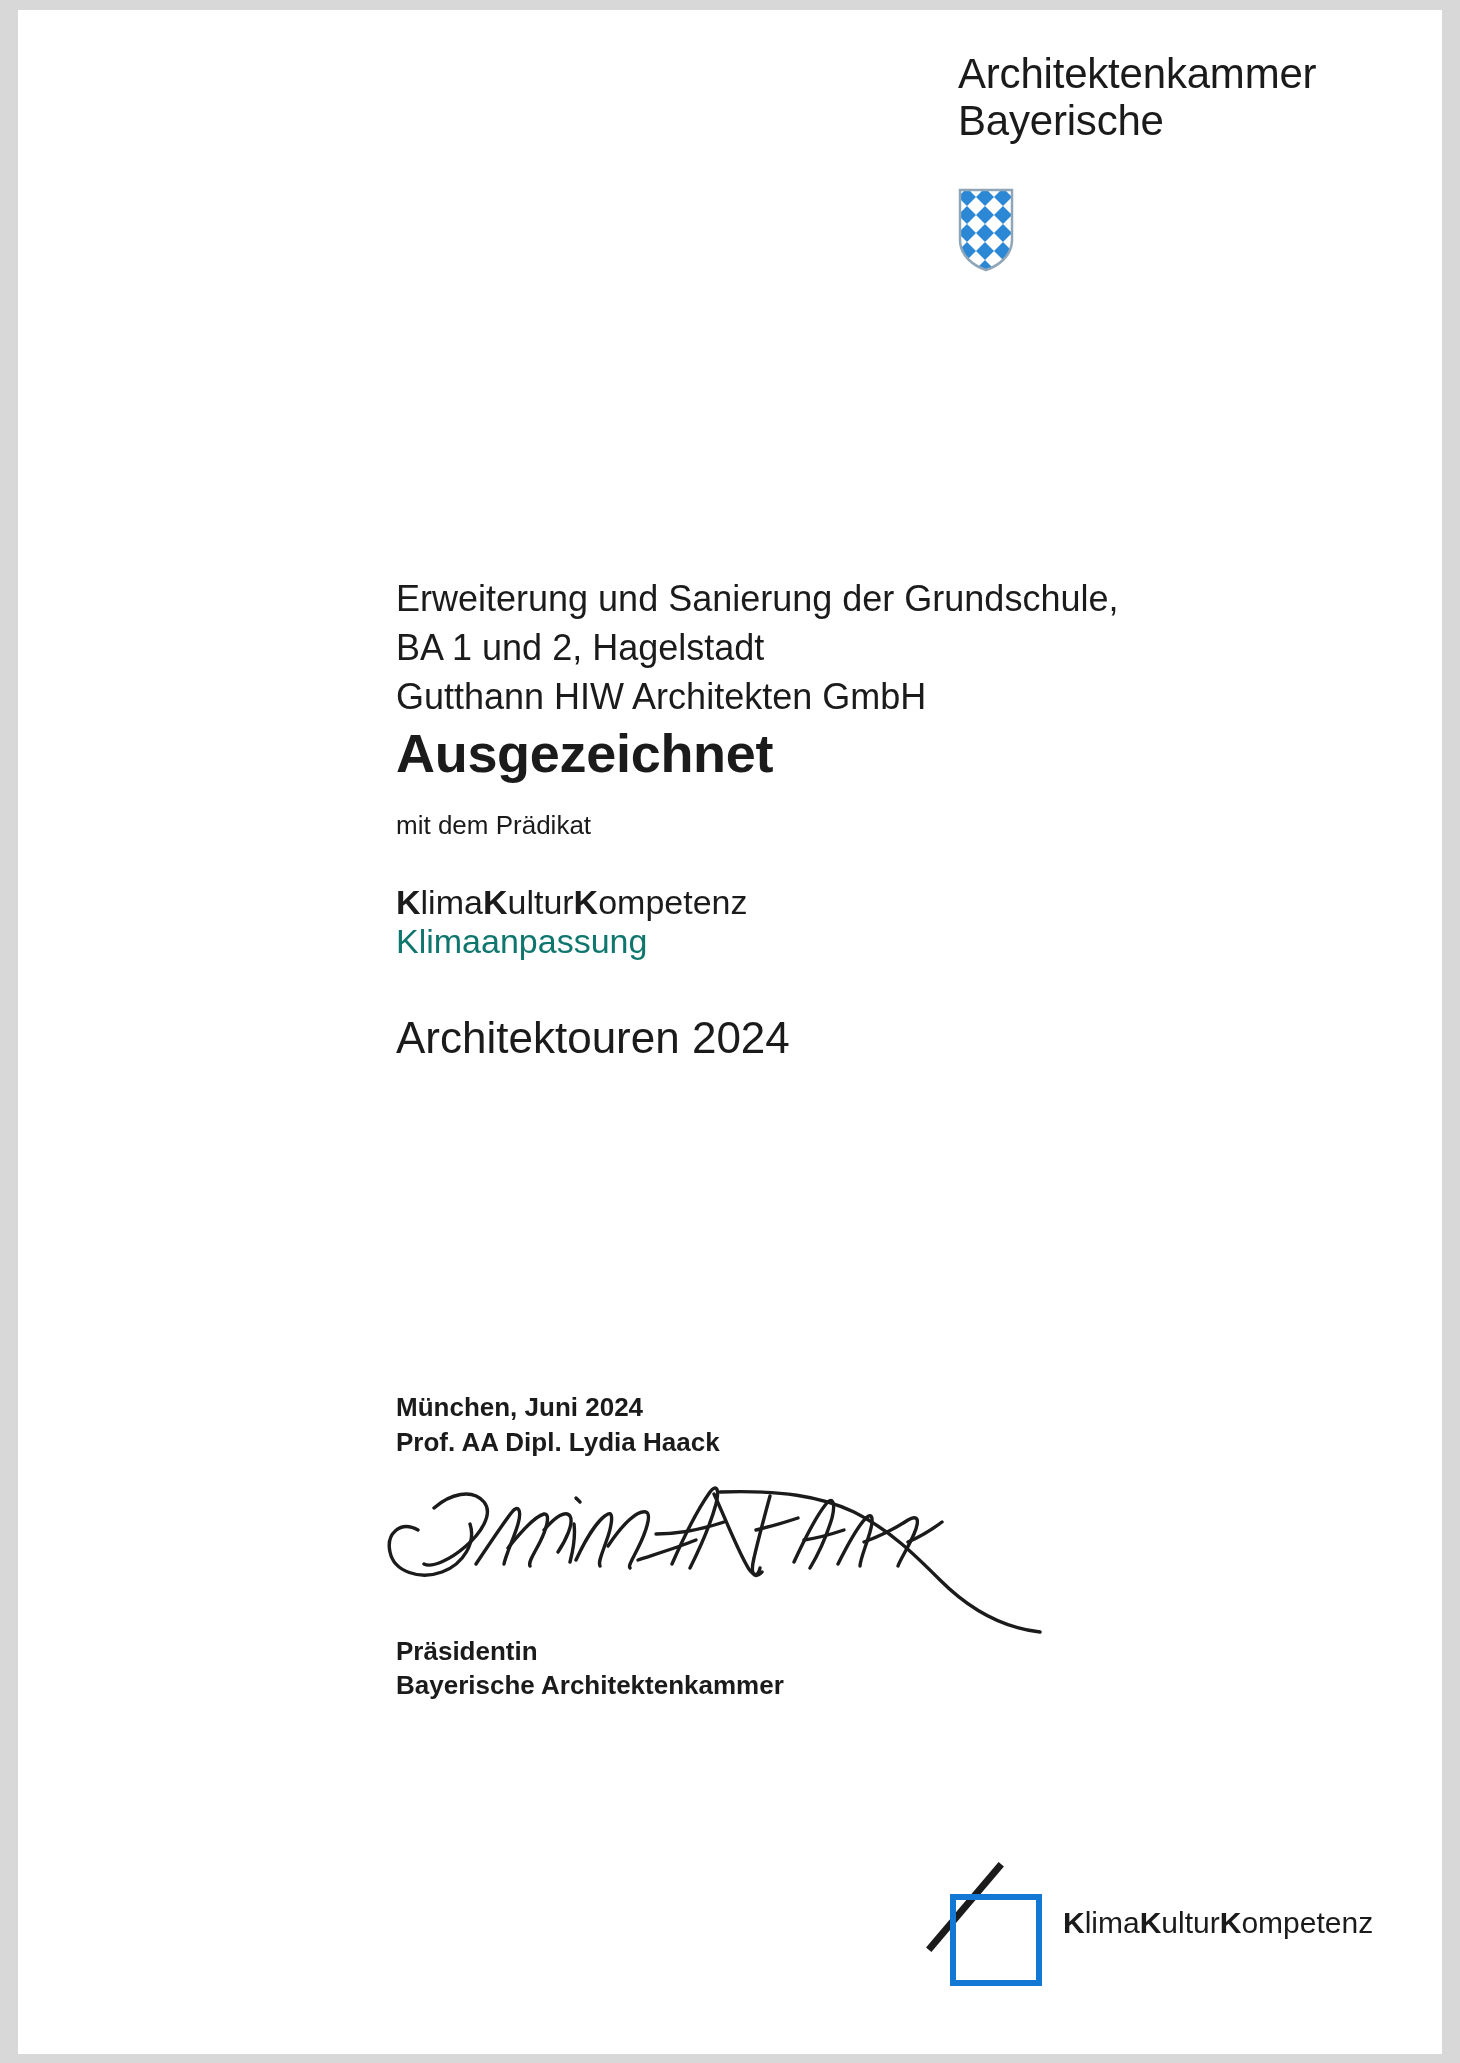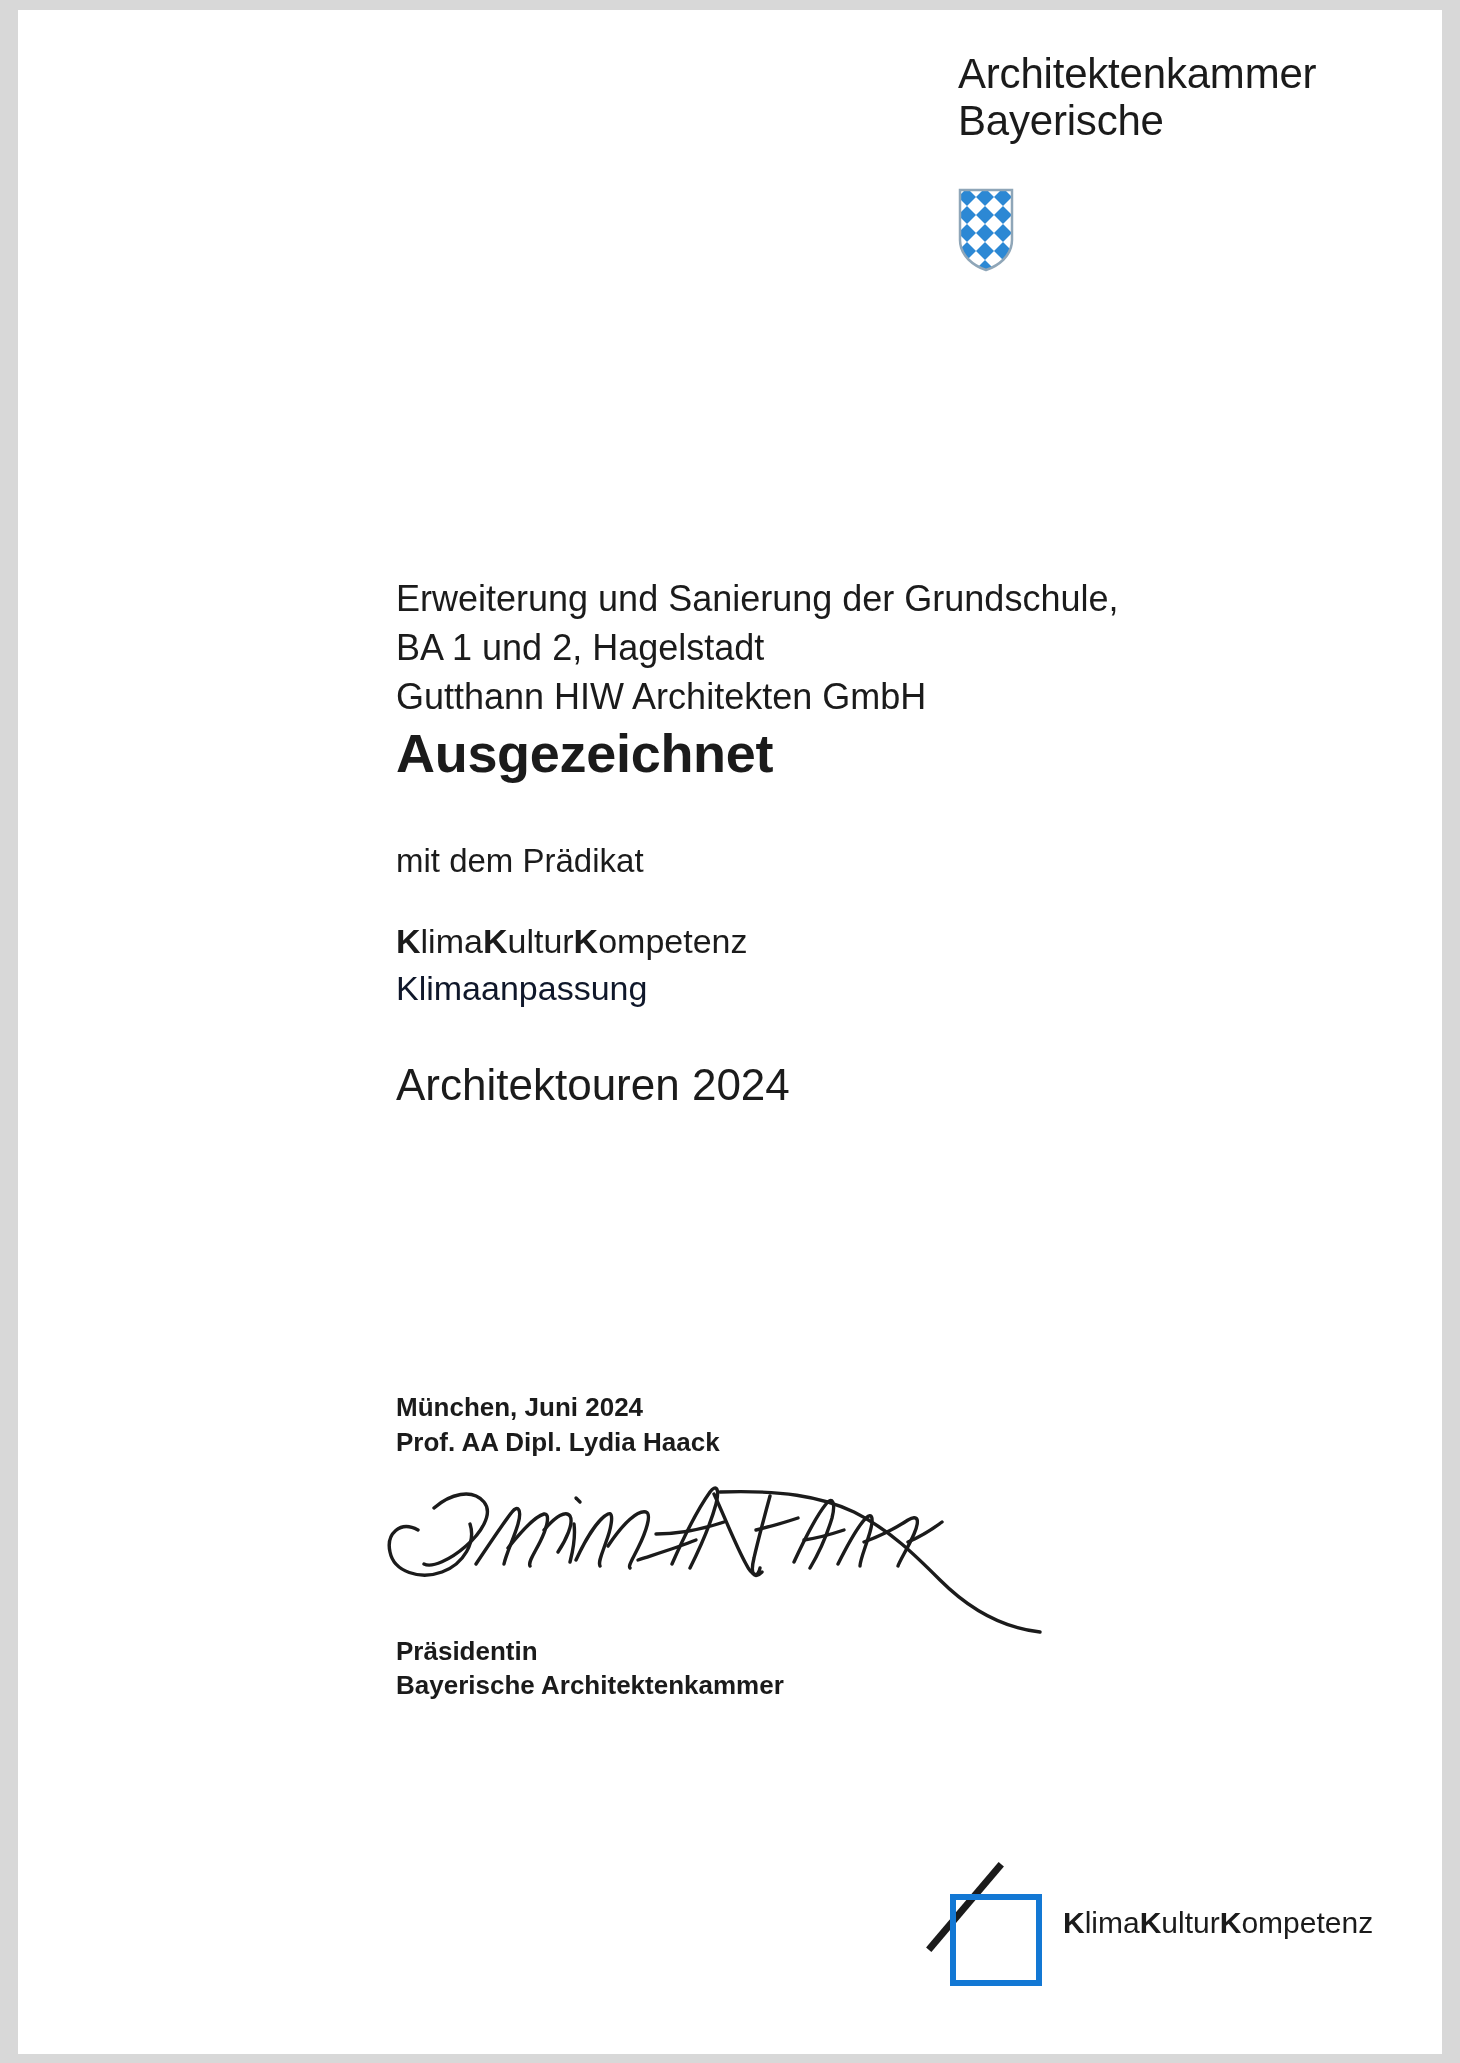--- a/index.html
+++ b/index.html
@@ -58,34 +58,34 @@
     line-height: 1.36;
     color: #1b1b1b;
   }
   .award {
     font-size: 54px;
     font-weight: bold;
     color: #1b1b1b;
     letter-spacing: -0.3px;
   }
   .pred-intro {
-    margin-top: 58px;
-    font-size: 33px;
+    margin-top: 26px;
+    font-size: 26px;
     color: #1b1b1b;
   }
   .pred-name {
     margin-top: 42px;
     font-size: 34px;
     color: #1b1b1b;
   }
   .pred-name b { font-weight: bold; }
   .pred-sub {
-    margin-top: 8px;
+    margin-top: 0;
     font-size: 34px;
-    color: #0f172a;
+    color: #0f766e;
   }
   .event {
     margin-top: 52px;
     font-size: 44px;
     color: #1b1b1b;
   }
 
   
   .sig-block {
     position: absolute;

